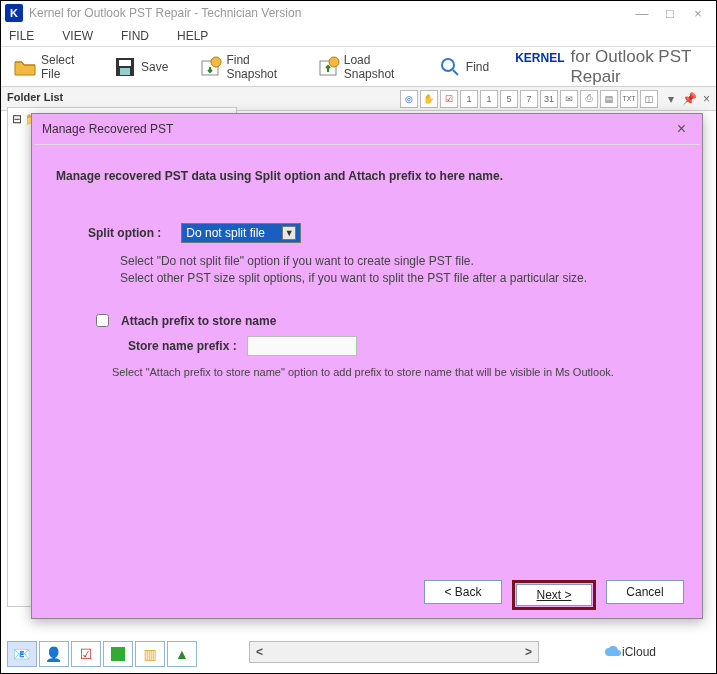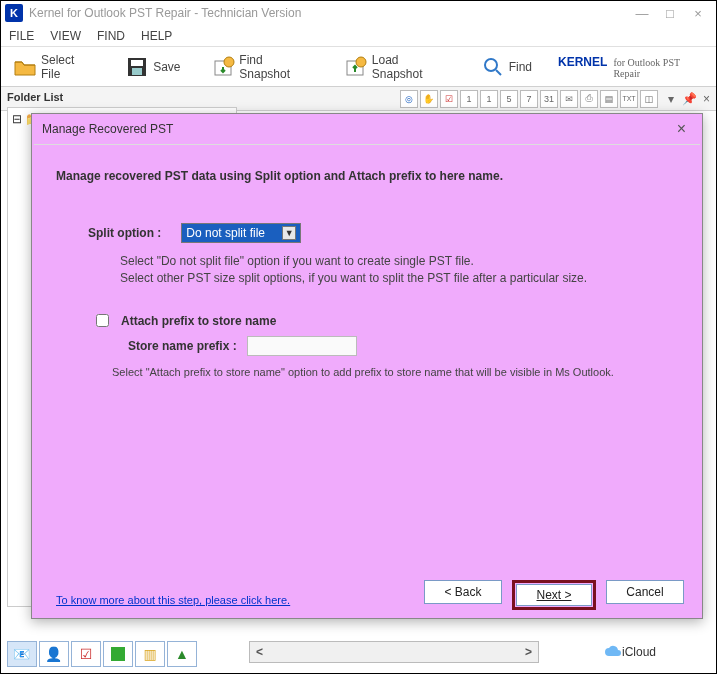--- a/index.html
+++ b/index.html
@@ -1,26 +1,26 @@
 <!DOCTYPE html>
 <html><head>
 <meta charset="utf-8">
 <style>
 *{box-sizing:border-box;margin:0;padding:0;font-family:"Segoe UI",Tahoma,Arial,sans-serif;font-size:12px}
 body{background:#fff;width:717px;height:674px;border:1px solid #000;position:relative;overflow:hidden}
 .title-bar{height:24px;background:#fff;display:flex;align-items:center;padding:0 4px;color:#999}
 .title-bar .logo{width:18px;height:18px;background:#0033aa;border-radius:2px;margin-right:6px;display:flex;align-items:center;justify-content:center;color:#fff;font-weight:bold;font-size:11px}
 .title-bar .spacer{flex:1}
 .win-btn{width:28px;height:20px;display:flex;align-items:center;justify-content:center;color:#999;font-size:13px}
-.menu-bar{height:22px;background:#fff;border-bottom:1px solid #e0e0e0;display:flex;align-items:center;padding:0 8px;gap:16px;color:#444}
+.menu-bar{height:22px;background:#fff;border-bottom:1px solid #e0e0e0;display:flex;align-items:center;padding:0 8px;gap:28px;color:#444}
 .toolbar{height:40px;background:#fff;border-bottom:1px solid #d0d0d0;display:flex;align-items:center;padding:0 6px;gap:20px}
 .tool-btn{display:flex;align-items:center;gap:4px;padding:4px 6px;color:#444}
 .tool-icon{width:24px;height:24px;display:flex;align-items:center;justify-content:center}
 .brand{margin-left:auto;display:flex;align-items:baseline;gap:6px;font-size:20px;color:#0033aa;font-weight:bold;font-family:Georgia,serif;padding-right:8px}
-.brand .suffix{font-size:10px;color:#666;font-weight:normal;font-family:Liberation Serif, serif}
+.brand .suffix{font-size:17px;color:#666;font-weight:normal;font-family:Liberation Sans, sans-serif}
 .small-toolbar{height:24px;background:#f4f4f4;border-bottom:1px solid #d0d0d0;display:flex;align-items:center;justify-content:flex-end;padding:0 6px;gap:2px}
 .small-toolbar .ico,.small-toolbar .numico{width:18px;height:18px;border:1px solid #bbb;background:#fff;display:flex;align-items:center;justify-content:center;font-size:9px;color:#666}
 .small-toolbar .arrow{margin-left:8px;color:#666}
 .sidebar-label{position:absolute;left:6px;top:90px;font-weight:bold;color:#333;font-size:11px}
 .tree-area{position:absolute;left:6px;top:106px;width:230px;height:500px;border:1px solid #ccc;background:#fff;padding:4px;font-size:11px;color:#333}
 .tree-row{display:flex;align-items:center;gap:3px}
 .bottom-strip{position:absolute;left:6px;bottom:6px;display:flex;gap:2px}
 .bottom-strip .bicon{width:30px;height:26px;border:1px solid #95b3d7;background:#fff;display:flex;align-items:center;justify-content:center;font-size:14px}
 .bottom-strip .bicon.active{background:#d6e6f8}
 .preview-scroll{position:absolute;left:248px;bottom:10px;width:290px;height:22px;border:1px solid #bbb;background:#f0f0f0;display:flex;align-items:center;justify-content:space-between;padding:0 6px;font-weight:bold;color:#555}
@@ -195,21 +195,20 @@
     <div class="row-attach">
       <input type="checkbox" style="">
       <span>Attach prefix to store name</span>
     </div>
     <div class="row-prefix">
       <span>Store name prefix :</span>
       <input type="text" value="" style="">
     </div>
     <div class="hint2">Select "Attach prefix to store name" option to add prefix to store name that will be visible in Ms Outlook.</div>
 
-    <a class="know-more">To know more about this step, please click here.</a>
 
     <div class="dlg-buttons">
       <div class="dlg-btn">
           <span>&lt; Back</span>
         </div>
       <div class="next-wrap">
         <div class="dlg-btn">
             <span style="text-decoration:underline">Next &gt;</span>
           </div>
       </div>

